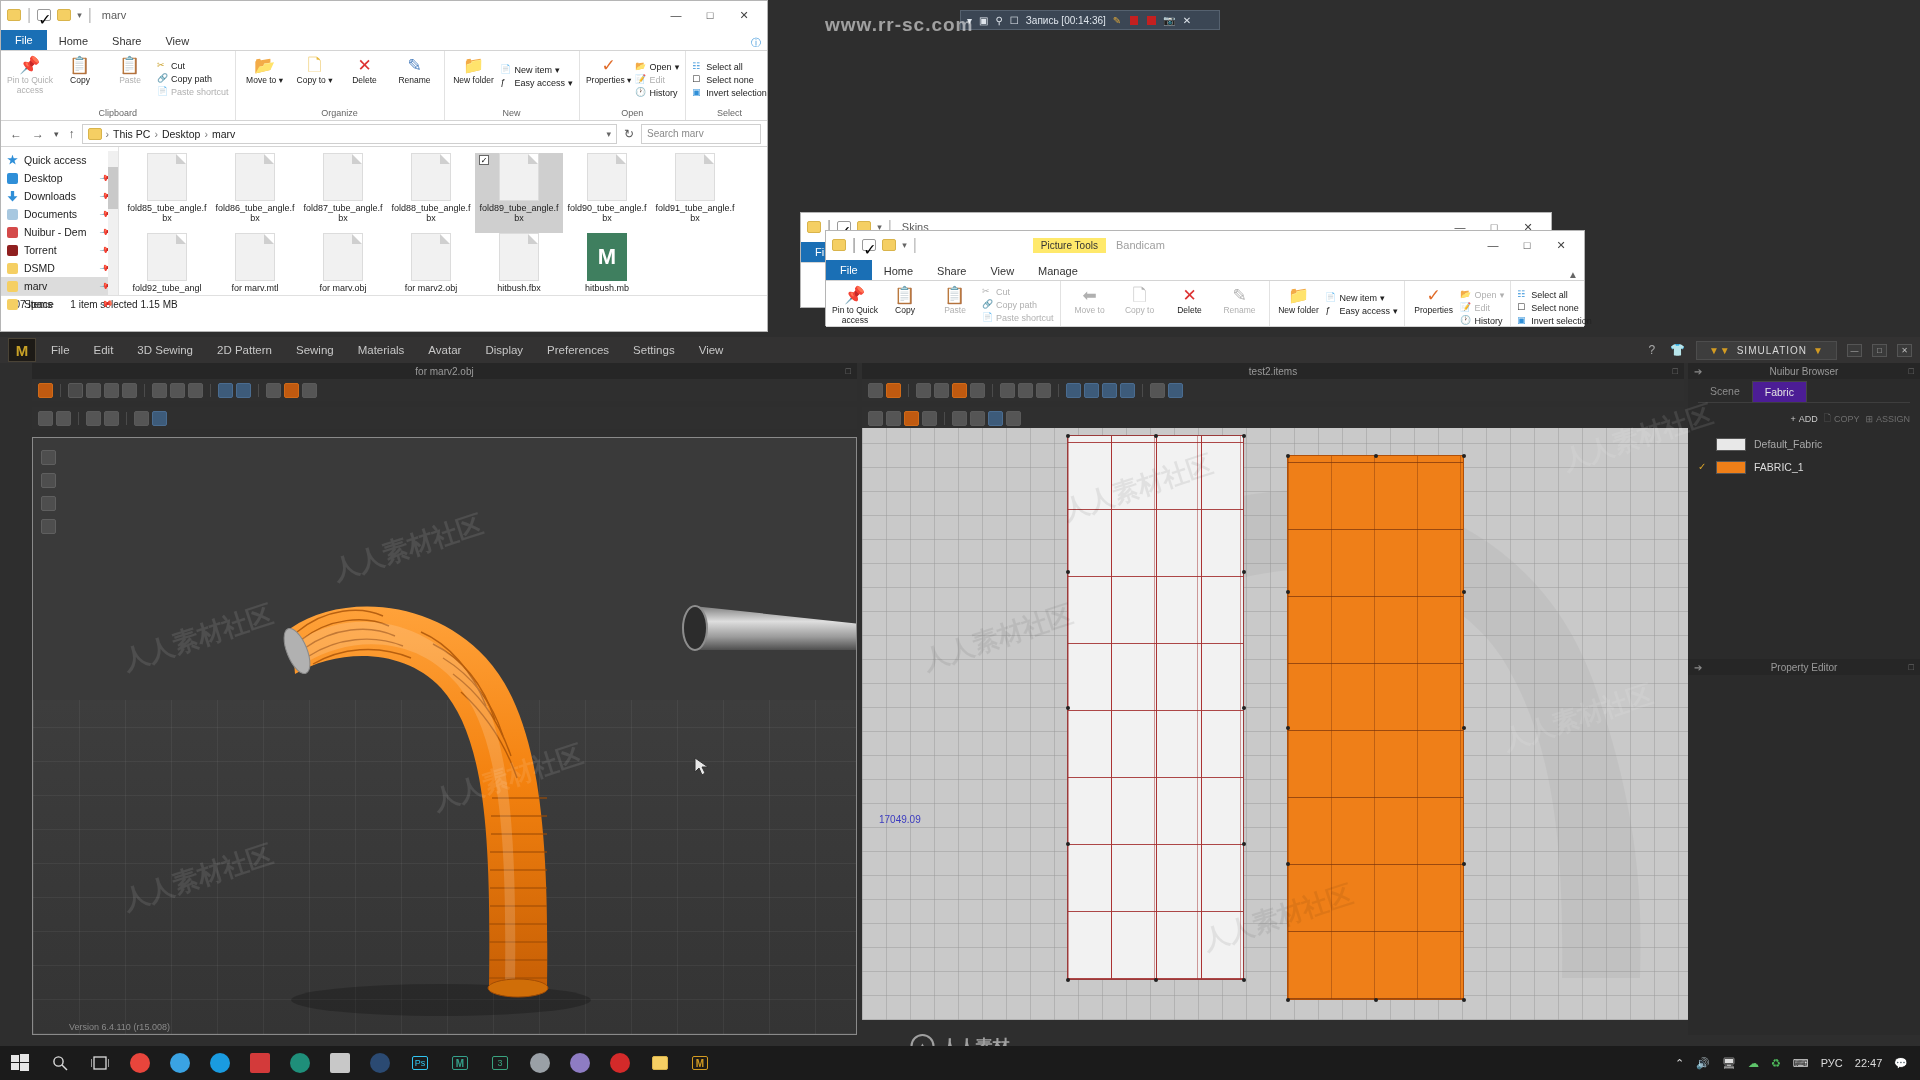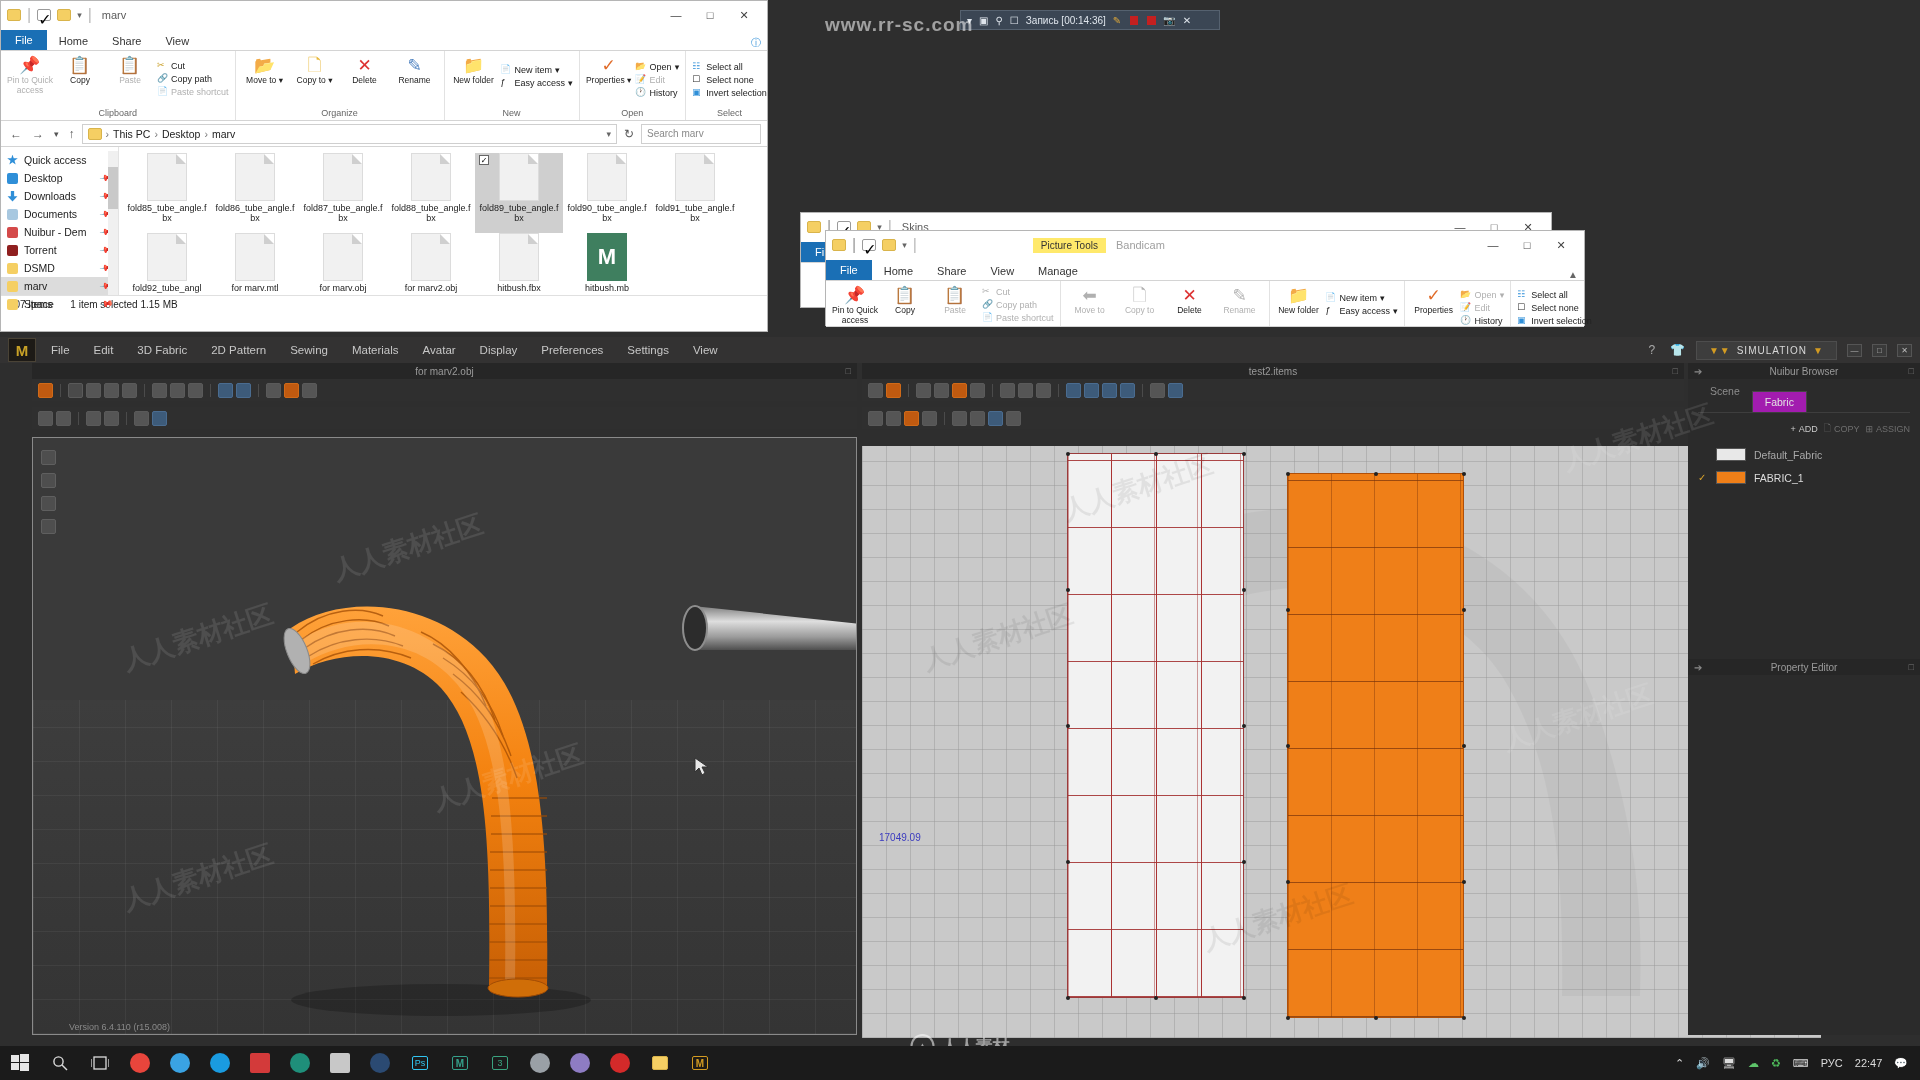--- a/index.html
+++ b/index.html
@@ -55,21 +55,21 @@
        linear-gradient(#3d3d3d,#343434); }
   .vp3d-side { position:absolute; left:8px; top:12px; display:flex; flex-direction:column; gap:8px; }
   .vp3d-side div { width:15px; height:15px; background:#4e4e4e; border:1px solid #5f5f5f; border-radius:2px;}
   .vp-status { position:absolute; left:36px; bottom:2px; color:#8a8a8a; font-size:9px; }
 
   
   .tube { position:absolute; left:248px; top:150px; width:345px; height:430px; }
   .pipe { position:absolute; left:640px; top:160px; width:230px; height:70px; }
 
   
-  .vp2d { position:absolute; left:862px; top:446px; width:959px; height:592px;
+  .vp2d { position:absolute; left:862px; top:428px; width:959px; height:592px;
           background:#c9c9c9; overflow:hidden; }
   .grid2d { position:absolute; inset:0;
       background-image:
         repeating-linear-gradient(0deg, rgba(150,150,150,.45) 0 1px, transparent 1px 24px),
         repeating-linear-gradient(90deg, rgba(150,150,150,.45) 0 1px, transparent 1px 24px);
   }
   .pat { position:absolute; }
   .pat.white { left:205px; top:7px; width:177px; height:545px; background:#f2f2f2;
                border:1px solid #9a3a3a; }
   .pat.orange { left:425px; top:27px; width:177px; height:545px; background:#ef7f18;
@@ -83,25 +83,25 @@
         repeating-linear-gradient(90deg, rgba(120,50,10,.4) 0 1px, transparent 1px 43px);}
   .vert { position:absolute; top:0; bottom:0; width:1px; background:#a33; }
   .pt { position:absolute; width:4px; height:4px; background:#222; border-radius:50%;
         transform:translate(-2px,-2px); }
   .meas { position:absolute; left:17px; top:386px; color:#3b3bbf; font-size:10px; }
 
   
   .dock { position:absolute; right:0; top:363px; width:232px; bottom:45px; background:#2b2b2b; }
   .ob-tabs { display:flex; border-bottom:1px solid #3e3e3e; margin:4px 10px 0 10px; }
   .ob-tab { font-size:10.5px; color:#8d8d8d; padding:4px 12px; }
-  .ob-tab.active { color:#e3e3e3; background:#a21caf; border:1px solid #454545; border-bottom:none;margin-top:10px;}
+  .ob-tab.active { color:#e3e3e3; background:#4c1d95; border:1px solid #454545; border-bottom:none;}
   .ob-actions { display:flex; justify-content:flex-end; gap:6px; padding:8px 10px 6px 0; }
   .ob-btn { font-size:9px; color:#6e6e6e; display:flex; align-items:center; gap:3px; }
   .ob-btn.on { color:#c9c9c9; }
-  .fab-row { display:flex; align-items:center; gap:8px; padding:5px 10px; font-size:10.5px; color:#a9a9a9;}
+  .fab-row { display:flex; align-items:flex-start; gap:8px; padding:5px 10px; font-size:10.5px; color:#a9a9a9;}
   .fab-row.sel { color:#dcdcdc; }
   .swatch { width:30px; height:13px; border:1px solid #555; }
   .check { width:10px; color:#d8a22a; font-size:10px; }
 
   
   .exp1 { position:absolute; left:0; top:0; width:768px; height:332px;
           background:#fff; border:1px solid #b5b5b5; }
   .exp-caption { height:28px; display:flex; align-items:center; gap:6px;
                  padding:0 6px; background:#fff; }
   .cap-ico { width:14px; height:12px; background:#f5cf63; border:1px solid #d9b44b; border-radius:2px;}
@@ -203,21 +203,21 @@
 <body>
 
 <div id="root">
 
   <div class="md-app">
 
     <div class="md-menubar">
       <div class="md-logo">M</div>
       <div class="md-menu-item">File</div>
       <div class="md-menu-item">Edit</div>
-      <div class="md-menu-item">3D Fabric</div>
+      <div class="md-menu-item">3D Sewing</div>
       <div class="md-menu-item">2D Pattern</div>
       <div class="md-menu-item">Sewing</div>
       <div class="md-menu-item">Materials</div>
       <div class="md-menu-item">Avatar</div>
       <div class="md-menu-item">Display</div>
       <div class="md-menu-item">Preferences</div>
       <div class="md-menu-item">Settings</div>
       <div class="md-menu-item">View</div>
     </div>
 

